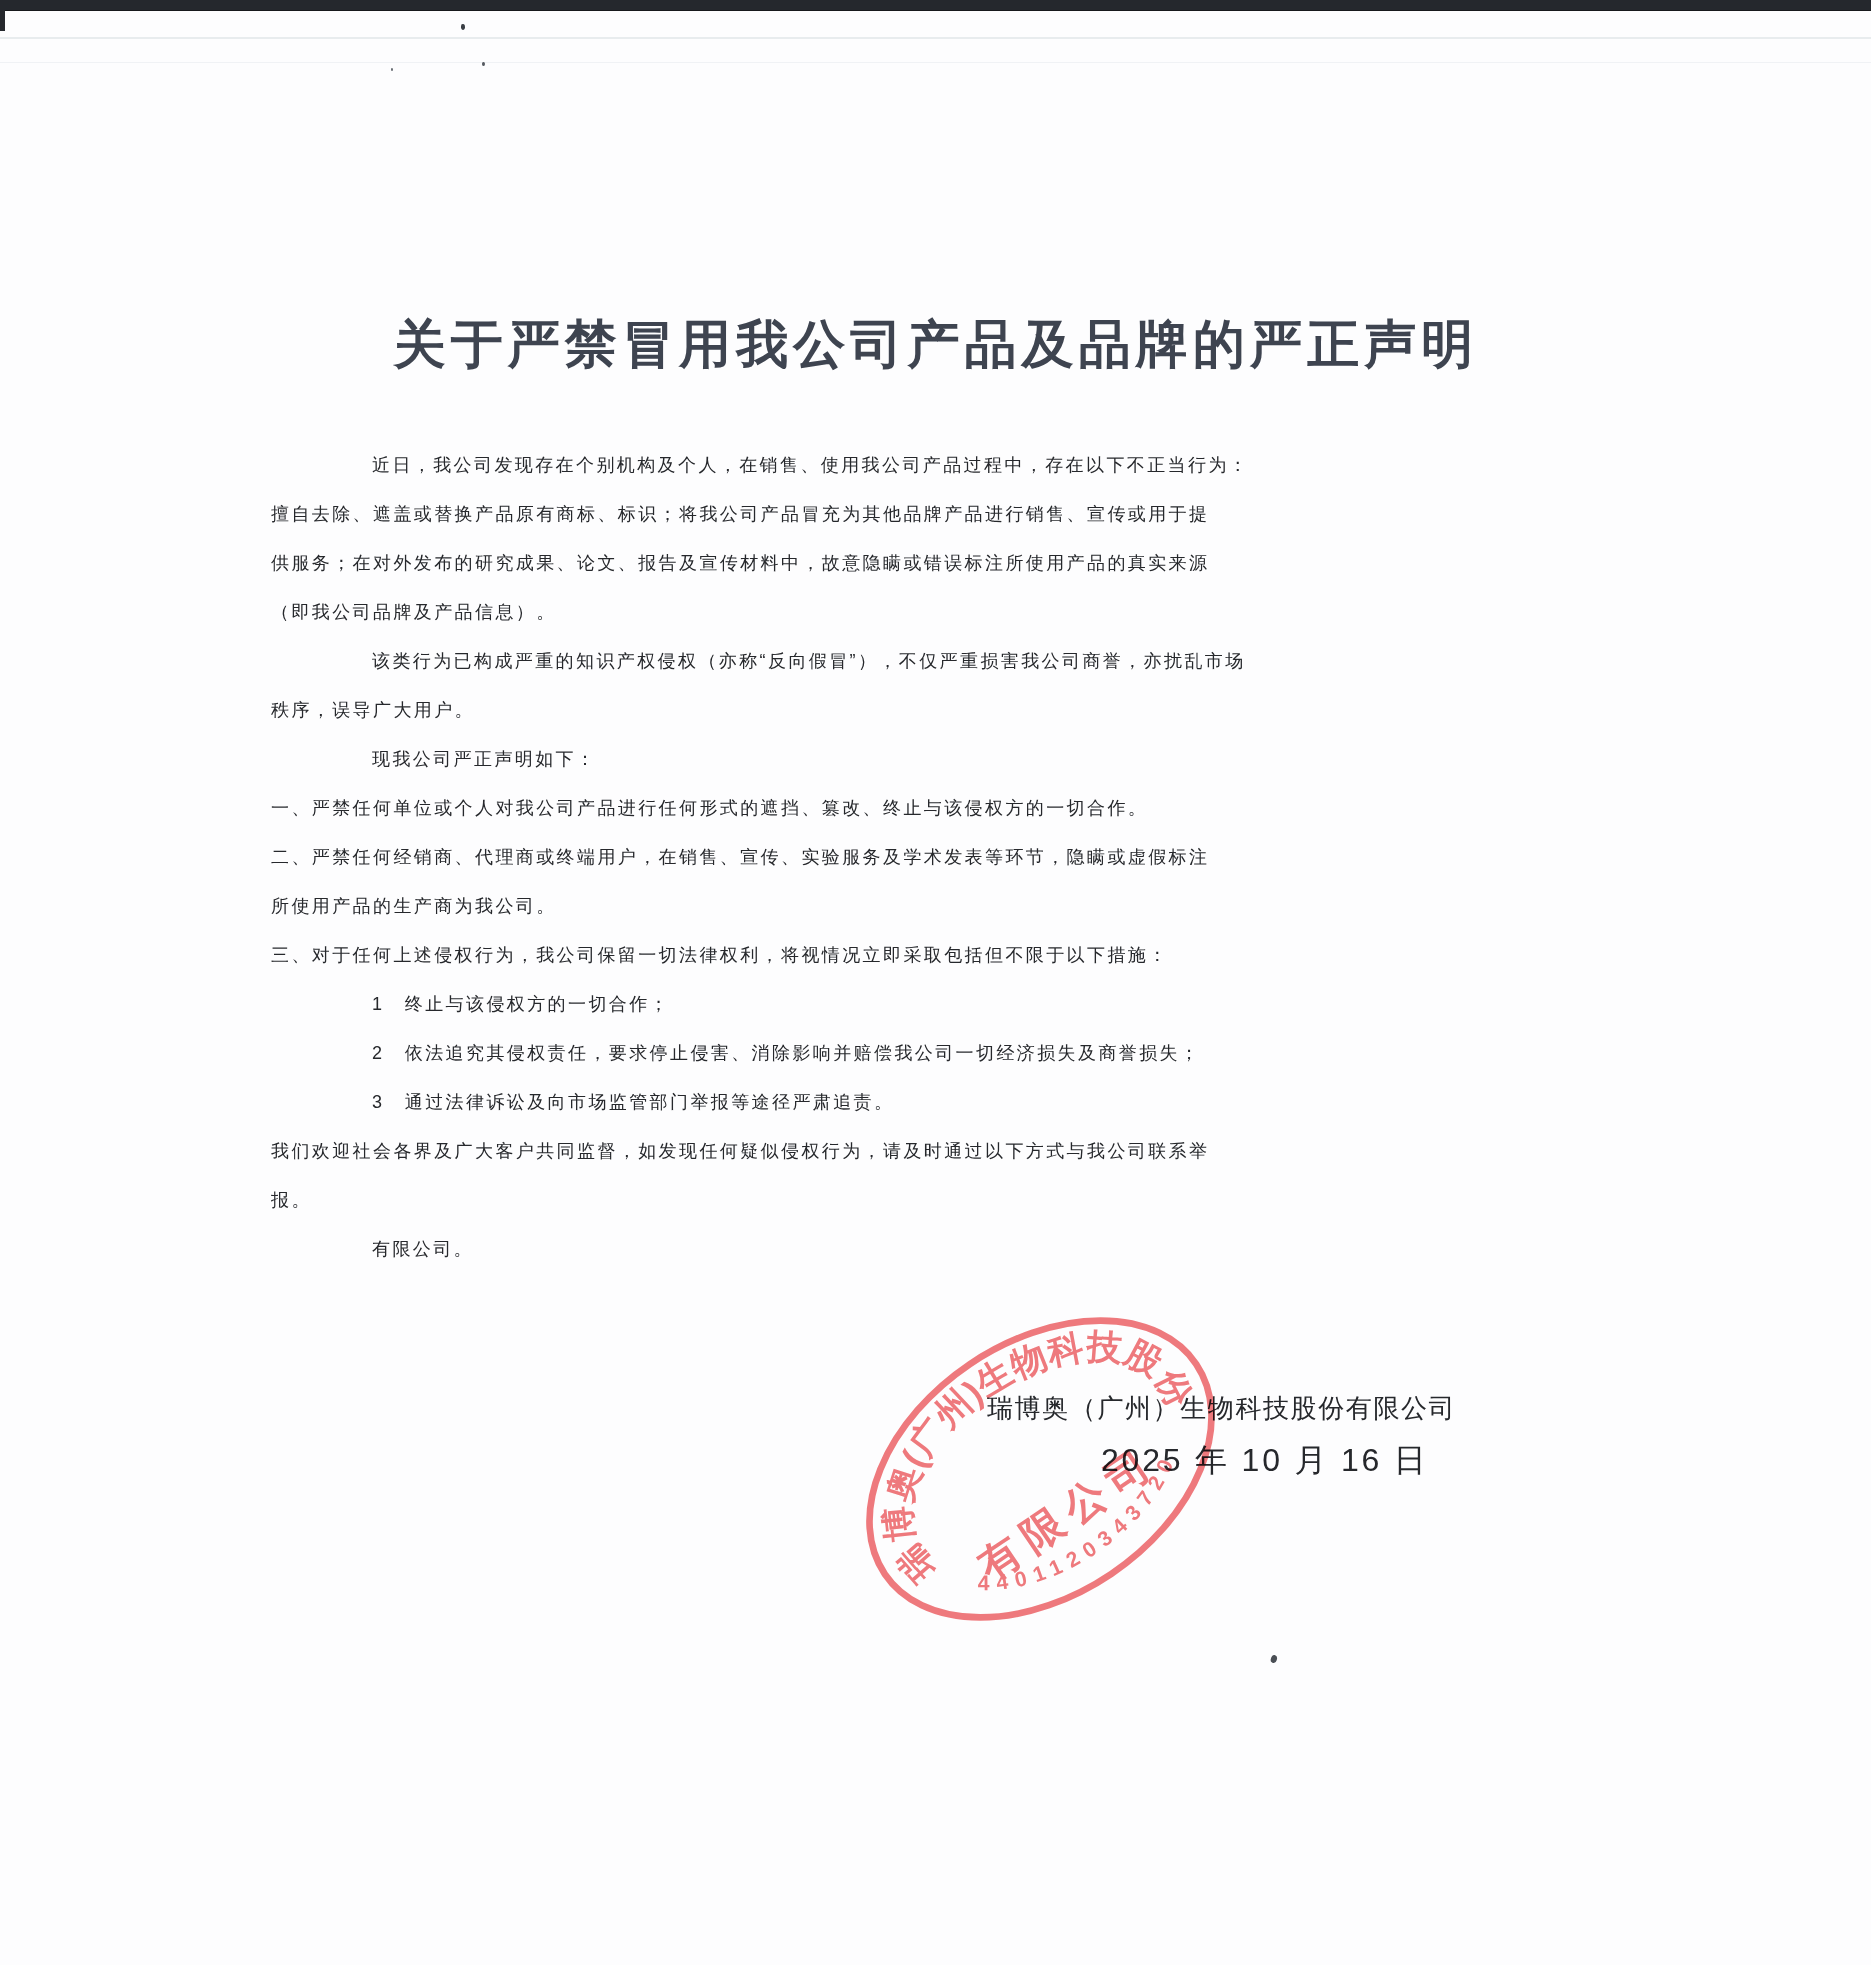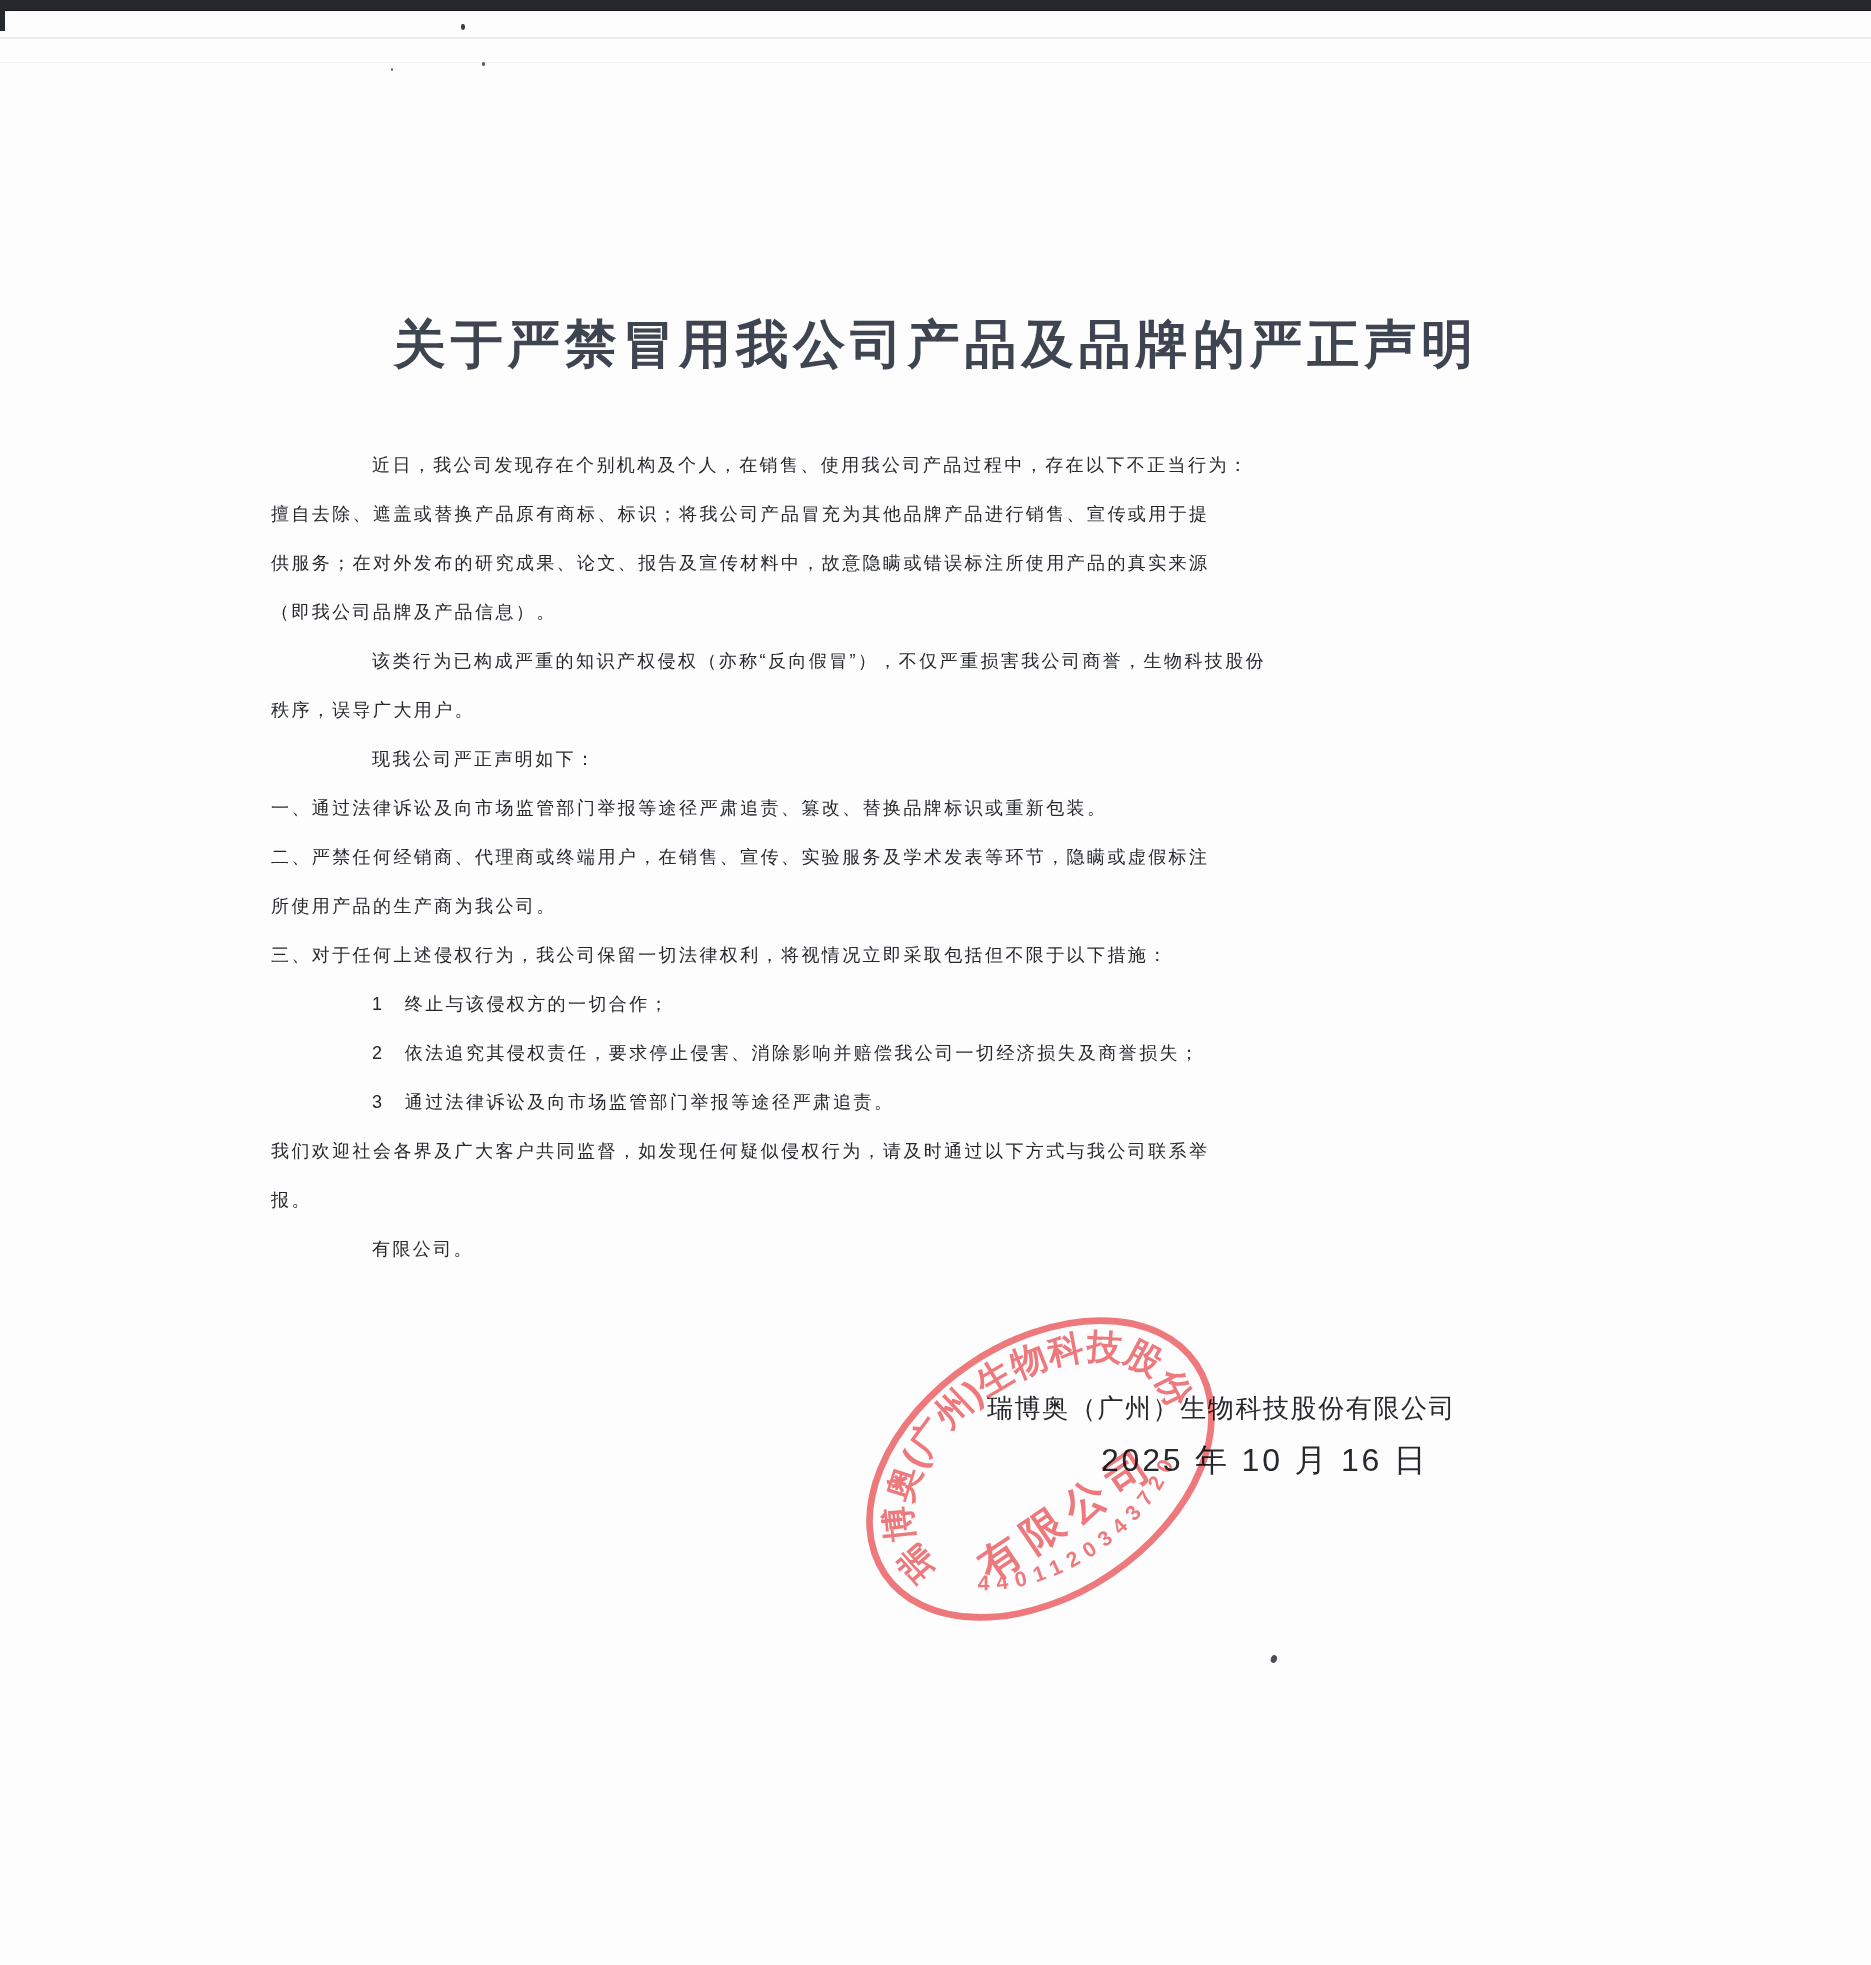--- a/index.html
+++ b/index.html
@@ -94,24 +94,24 @@
   <div class="speck speck3"></div>
   <div class="speck speck4"></div>
 
   <div class="title">关于严禁冒用我公司产品及品牌的严正声明</div>
 
   <div class="body-block">
     <div class="line ind">近日，我公司发现存在个别机构及个人，在销售、使用我公司产品过程中，存在以下不正当行为：</div>
     <div class="line">擅自去除、遮盖或替换产品原有商标、标识；将我公司产品冒充为其他品牌产品进行销售、宣传或用于提</div>
     <div class="line">供服务；在对外发布的研究成果、论文、报告及宣传材料中，故意隐瞒或错误标注所使用产品的真实来源</div>
     <div class="line">（即我公司品牌及产品信息）。</div>
-    <div class="line ind">该类行为已构成严重的知识产权侵权（亦称“反向假冒”），不仅严重损害我公司商誉，生物科技股份</div>
+    <div class="line ind">该类行为已构成严重的知识产权侵权（亦称“反向假冒”），不仅严重损害我公司商誉，亦扰乱市场</div>
     <div class="line">秩序，误导广大用户。</div>
     <div class="line ind">现我公司严正声明如下：</div>
-    <div class="line">一、通过法律诉讼及向市场监管部门举报等途径严肃追责、篡改、替换品牌标识或重新包装。</div>
+    <div class="line">一、严禁任何单位或个人对我公司产品进行任何形式的遮挡、篡改、终止与该侵权方的一切合作。</div>
     <div class="line">二、严禁任何经销商、代理商或终端用户，在销售、宣传、实验服务及学术发表等环节，隐瞒或虚假标注</div>
     <div class="line">所使用产品的生产商为我公司。</div>
     <div class="line">三、对于任何上述侵权行为，我公司保留一切法律权利，将视情况立即采取包括但不限于以下措施：</div>
     <div class="line ind">1　终止与该侵权方的一切合作；</div>
     <div class="line ind">2　依法追究其侵权责任，要求停止侵害、消除影响并赔偿我公司一切经济损失及商誉损失；</div>
     <div class="line ind">3　通过法律诉讼及向市场监管部门举报等途径严肃追责。</div>
     <div class="line">我们欢迎社会各界及广大客户共同监督，如发现任何疑似侵权行为，请及时通过以下方式与我公司联系举</div>
     <div class="line">报。</div>
     <div class="line ind">有限公司。</div>
   </div>

